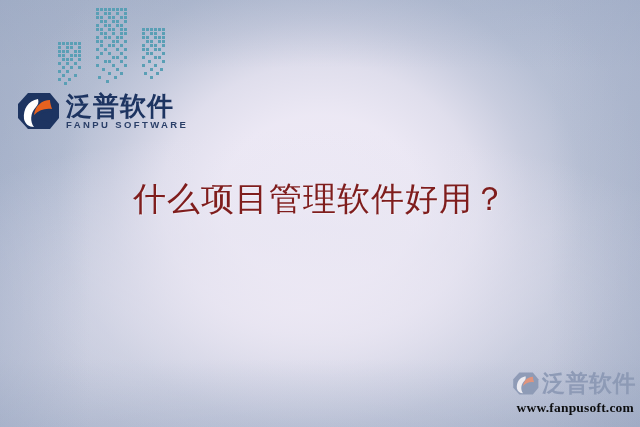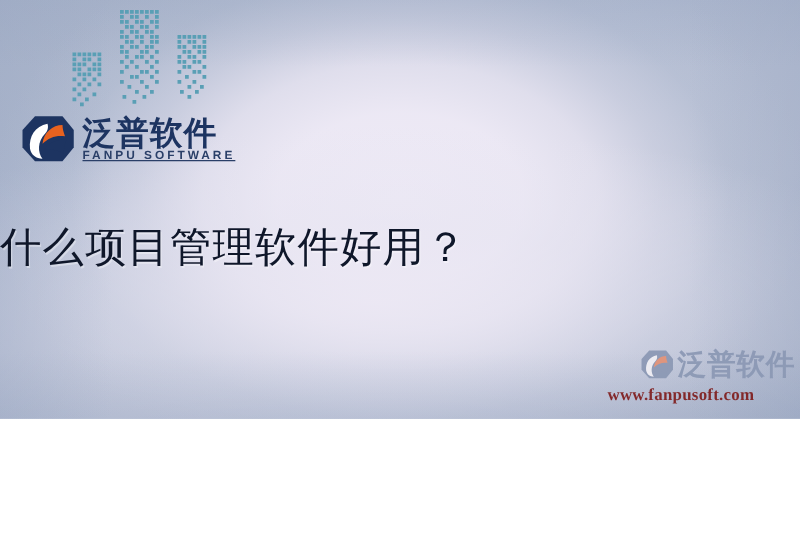--- a/index.html
+++ b/index.html
@@ -9,21 +9,21 @@
   body {
     width: 640px;
     height: 427px;
     overflow: hidden;
     font-family: "Liberation Sans", sans-serif;
   }
 
   #stage {
     position: relative;
     width: 640px;
-    height: 335px;
+    height: 427px;
     overflow: hidden;
     background-color: #aab5cb;
   }
 
   
   .bg-base {
     position: absolute;
     inset: 0;
     background:
       linear-gradient(160deg, #a9b4ca 0%, #b0bad0 35%, #b6bed2 65%, #a9b3c9 100%);
@@ -107,34 +107,33 @@
     white-space: nowrap;
   }
   .wordmark-en {
     font-family: "Liberation Sans", sans-serif;
     font-size: 9.5px;
     font-weight: 600;
     letter-spacing: 2.4px;
     color: #2a3f68;
     margin-top: 1px;
     white-space: nowrap;
-    text-decoration: underline;
   }
 
   
   .headline {
     position: absolute;
     left: 0;
     top: 175px;
     width: 640px;
-    text-align: left;
+    text-align: center;
     font-family: "Liberation Serif", "DejaVu Serif", serif;
     font-size: 33px;
     line-height: 48px;
-    color: #0f172a;
+    color: #7f1d1d;
     letter-spacing: 1px;
     text-shadow: 1px 1px 0 rgba(255,255,255,0.35);
   }
   .headline-line {
     display: block;
     white-space: nowrap;
   }
 
   
   .watermark {
@@ -159,25 +158,26 @@
   }
   .wm-cn {
     font-family: "Liberation Sans", sans-serif;
     font-size: 23px;
     font-weight: 700;
     letter-spacing: 0.5px;
     color: #8b98b4;
     white-space: nowrap;
   }
   .wm-url {
+    text-align: right;
     font-family: "Liberation Serif", "DejaVu Serif", serif;
     font-size: 13.5px;
     font-weight: 700;
     letter-spacing: 0.2px;
-    color: #7f1d1d;
+    color: #000000;
     white-space: nowrap;
     padding-right: 2px;
     margin-top: 1px;
   }
 </style>
 </head>
 <body>
 
 <div id="stage">
 

